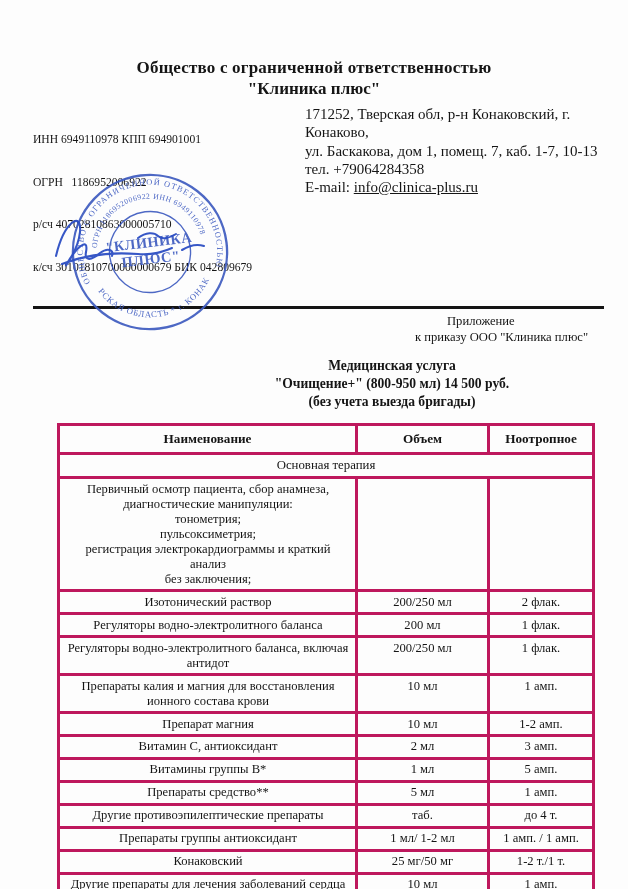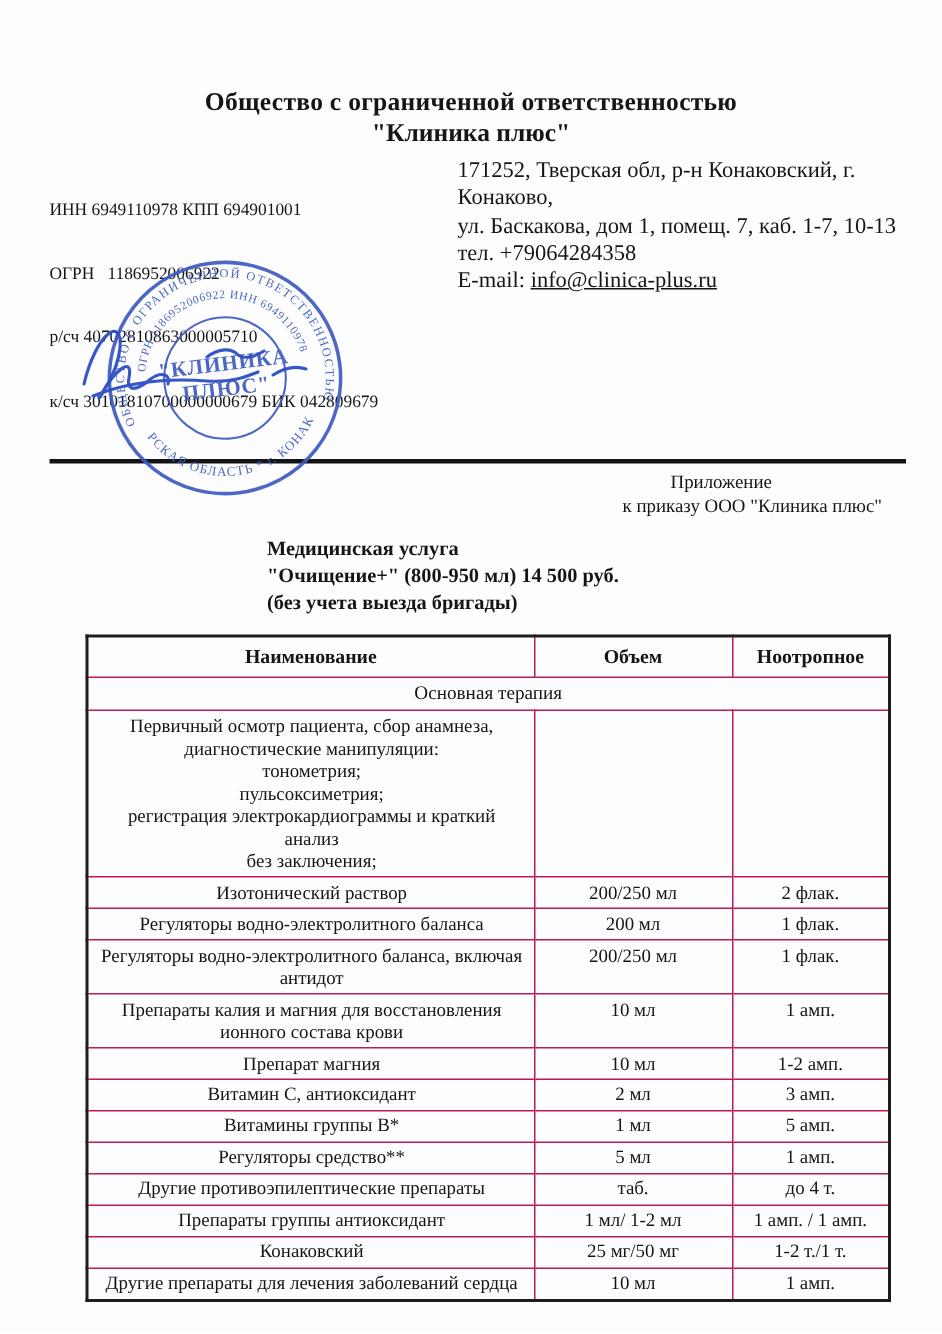--- a/index.html
+++ b/index.html
@@ -41,33 +41,33 @@
     margin:3px 24px 0 33px;
   }
   .annex{
     margin:4px 24px 0 415px;
     font-size:12.6px;line-height:1.28;
   }
   .annex-l1{margin-left:32px;}
   .service-title{
     margin:12px 0 0 178px;
     width:428px;
-    text-align:left;
+    text-align:center;
     font-size:13.6px;font-weight:bold;
     line-height:1.3;
   }
   table.services{
     margin:13px 0 0 57px;
     width:535px;
     border-collapse:collapse;
     border:2px solid #1d1d1d;
     table-layout:fixed;
   }
   table.services th, table.services td{
-    border:1px solid #be185d;
+    border:3px solid #be185d;
   }
   table.services th{
     font-size:13.2px;font-weight:bold;
     padding:5px 3px;
   }
   col.c-name{width:298px;}
   col.c-vol{width:132px;}
   col.c-qty{width:105px;}
   td.section-cell{
     text-align:center;
@@ -196,21 +196,21 @@
           <td class="name-cell">Витамин С, антиоксидант</td>
           <td class="num-cell">2 мл</td>
           <td class="num-cell">3 амп.</td>
         </tr>
         <tr>
           <td class="name-cell">Витамины группы В*</td>
           <td class="num-cell">1 мл</td>
           <td class="num-cell">5 амп.</td>
         </tr>
         <tr>
-          <td class="name-cell">Регуляторы средство**</td>
+          <td class="name-cell">Препараты средство**</td>
           <td class="num-cell">5 мл</td>
           <td class="num-cell">1 амп.</td>
         </tr>
         <tr>
           <td class="name-cell">Другие противоэпилептические препараты</td>
           <td class="num-cell">таб.</td>
           <td class="num-cell">до 4 т.</td>
         </tr>
         <tr>
           <td class="name-cell">Препараты группы антиоксидант</td>

